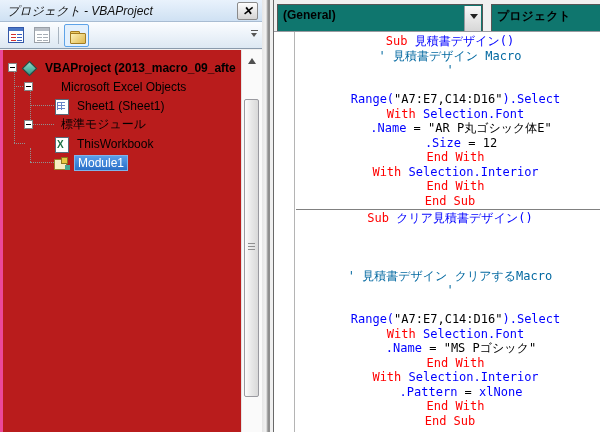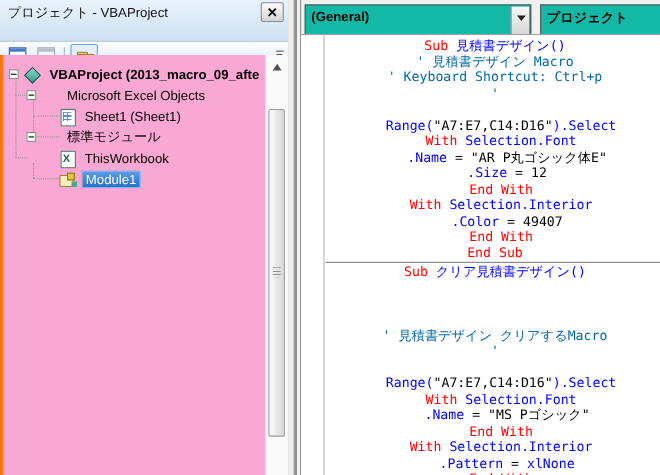--- a/index.html
+++ b/index.html
@@ -1,23 +1,23 @@
 <!DOCTYPE html>
 <html><head>
 <meta charset="utf-8">
 <style>
   * { box-sizing: border-box; margin: 0; padding: 0; }
   html,body { width:600px; height:432px; overflow:hidden;
     font-family:"Liberation Sans",sans-serif; background:#f0f0f0; }
 
   
   #left-panel { position:absolute; left:0; top:0; width:262px; height:432px; }
-  .titlebar { position:relative; height:38px;
+  .titlebar { position:relative; height:22px;
     background:linear-gradient(#e9f2fc,#cfe1f3);
-    border-bottom:1px solid #a8bcd2; }
+    border-bottom:1px solid #a8bcd2;font-style:italic; }
   .titlebar-text { position:absolute; left:7px; top:3px; font-size:12px; color:#111;
     white-space:nowrap; }
   .close-btn { position:absolute; right:4px; top:2px; width:21px; height:18px;
     background:linear-gradient(#fefefe,#d4d4d4); border:1px solid #8a8a8a;
     border-radius:2px; text-align:center; line-height:16px;
     font-size:12px; font-weight:bold; color:#000; cursor:default; }
   .toolbar { position:relative; height:27px;
     background:linear-gradient(#fbfdff,#dde8f3);
     border-bottom:1px solid #8a9aac; }
   .tb-btn { position:absolute; top:4px; width:20px; height:19px; }
@@ -40,21 +40,21 @@
     background:#eccb62; border:1px solid #a37d20; border-radius:1px 1px 0 0; }
   .folder-icon::after { content:""; position:absolute; left:1px; top:5px; width:14px; height:9px;
     background:linear-gradient(135deg,#fdf3b8,#dfb84f); border:1px solid #a37d20; border-radius:1px; }
   .tb-folder-btn .folder-icon { position:absolute; left:4px; top:3px; }
   .tb-overflow { position:absolute; left:251px; top:8px; width:9px; }
   .tb-overflow::before { content:""; display:block; width:7px; height:1px; background:#555; margin-bottom:2px; }
   .tb-overflow::after { content:""; display:block; width:0; height:0;
     border-left:3px solid transparent; border-right:3px solid transparent; border-top:4px solid #555; }
 
   .tree-area { position:absolute; left:0; top:50px; width:262px; height:382px;
-    background:#f9a8d4; border-left:3px solid #f97316; overflow:hidden; }
+    background:#b91c1c; border-left:3px solid #ec4899; overflow:hidden; }
   #tree-items { position:absolute; left:0; top:8px; width:241px; overflow:hidden; }
   .tree-row { position:relative; height:19px; display:flex; align-items:center;
     white-space:nowrap; font-size:12px; color:#000; }
   .tree-row .sp { flex:none; }
   .expander { flex:none; width:9px; height:9px; border:1px solid #848484; background:#fff;
     position:relative; margin-right:4px; }
   .expander::before { content:""; position:absolute; left:1px; top:3px; width:5px; height:1px; background:#000; }
   .t-icon { flex:none; width:16px; height:16px; position:relative; margin-right:5px; }
   .icon-project::before { content:""; position:absolute; left:3px; top:3px; width:9px; height:9px;
     background:linear-gradient(135deg,#8fdcca,#2d9a8a); border:1px solid #0e5a50;
@@ -95,21 +95,21 @@
 
   
   #panel-divider { position:absolute; left:262px; top:0; width:11px; height:432px;
     background:linear-gradient(to right,#e6e6e6 0,#f2f2f2 4px,#8f8f8f 6px,#8f8f8f 8px,#f0f0f0 8px); }
 
   
   #code-window { position:absolute; left:273px; top:0; width:327px; height:432px;
     background:#fff; border-left:1px solid #696969; }
   .code-header { position:absolute; left:0; top:0; right:0; height:32px;
     background:#f0f0f0; border-bottom:1px solid #9a9aa0; overflow:hidden; }
-  .combo { position:absolute; top:4px; height:33px; background:#14b8a6;
+  .combo { position:absolute; top:4px; height:33px; background:#0f766e;
     border:1px solid #565656; font-size:12px; font-weight:bold; color:#000; }
   .combo .combo-text { position:absolute; left:5px; top:3px; white-space:nowrap; }
   .combo-obj { left:3px; width:206px; }
   .combo-proc { left:217px; width:130px; }
   .combo-arrow-btn { position:absolute; right:1px; top:1px; bottom:1px; width:17px;
     background:linear-gradient(#f8f8f8,#d2d2d2); border-left:1px solid #9a9aa0; }
   .combo-arrow-btn::after { content:""; position:absolute; left:5px; top:8px; width:0; height:0;
     border-left:4px solid transparent; border-right:4px solid transparent; border-top:5px solid #222; }
 
   .code-body { position:absolute; left:0; top:32px; right:0; bottom:0; background:#fff; }
@@ -220,30 +220,28 @@
     </div>
     <div class="combo combo-proc">
       <span class="combo-text">プロジェクト</span>
     </div>
   </div>
   <div class="code-body">
     <div class="code-margin"></div>
     <div id="code-lines">
         <div class="code-line" style="padding-left: 4px;"><span class="tok-keyword">Sub </span><span class="tok-identifier">見積書デザイン()</span></div>
         <div class="code-line" style="padding-left: 4px;"><span class="tok-comment">' 見積書デザイン Macro</span></div>
-        <div class="code-line" style="padding-left: 4px;"><span class="tok-comment">' Keyboard Shortcut: Ctrl+p</span></div>
         <div class="code-line" style="padding-left: 4px;"><span class="tok-comment">'</span></div>
         <div class="code-line" style="padding-left: 4px;"></div>
         <div class="code-line" style="padding-left: 15px;"><span class="tok-identifier">Range(</span><span class="tok-plain">"A7:E7,C14:D16"</span><span class="tok-identifier">).Select</span></div>
         <div class="code-line" style="padding-left: 15px;"><span class="tok-keyword">With </span><span class="tok-identifier">Selection.Font</span></div>
         <div class="code-line" style="padding-left: 26px;"><span class="tok-identifier">.Name</span><span class="tok-plain"> = "AR P丸ゴシック体E"</span></div>
         <div class="code-line" style="padding-left: 26px;"><span class="tok-identifier">.Size</span><span class="tok-plain"> = 12</span></div>
         <div class="code-line" style="padding-left: 15px;"><span class="tok-keyword">End With</span></div>
         <div class="code-line" style="padding-left: 15px;"><span class="tok-keyword">With </span><span class="tok-identifier">Selection.Interior</span></div>
-        <div class="code-line" style="padding-left: 26px;"><span class="tok-identifier">.Color</span><span class="tok-plain"> = 49407</span></div>
         <div class="code-line" style="padding-left: 15px;"><span class="tok-keyword">End With</span></div>
         <div class="code-line" style="padding-left: 4px;"><span class="tok-keyword">End Sub</span></div>
         <div class="proc-sep"></div>
         <div class="code-line" style="padding-left: 4px;"><span class="tok-keyword">Sub </span><span class="tok-identifier">クリア見積書デザイン()</span></div>
         <div class="code-line" style="padding-left: 4px; margin-top: 43px;"><span class="tok-comment">' 見積書デザイン クリアするMacro</span></div>
         <div class="code-line" style="padding-left: 4px;"><span class="tok-comment">'</span></div>
         <div class="code-line" style="padding-left: 4px;"></div>
         <div class="code-line" style="padding-left: 15px;"><span class="tok-identifier">Range(</span><span class="tok-plain">"A7:E7,C14:D16"</span><span class="tok-identifier">).Select</span></div>
         <div class="code-line" style="padding-left: 15px;"><span class="tok-keyword">With </span><span class="tok-identifier">Selection.Font</span></div>
         <div class="code-line" style="padding-left: 26px;"><span class="tok-identifier">.Name</span><span class="tok-plain"> = "MS Pゴシック"</span></div>

